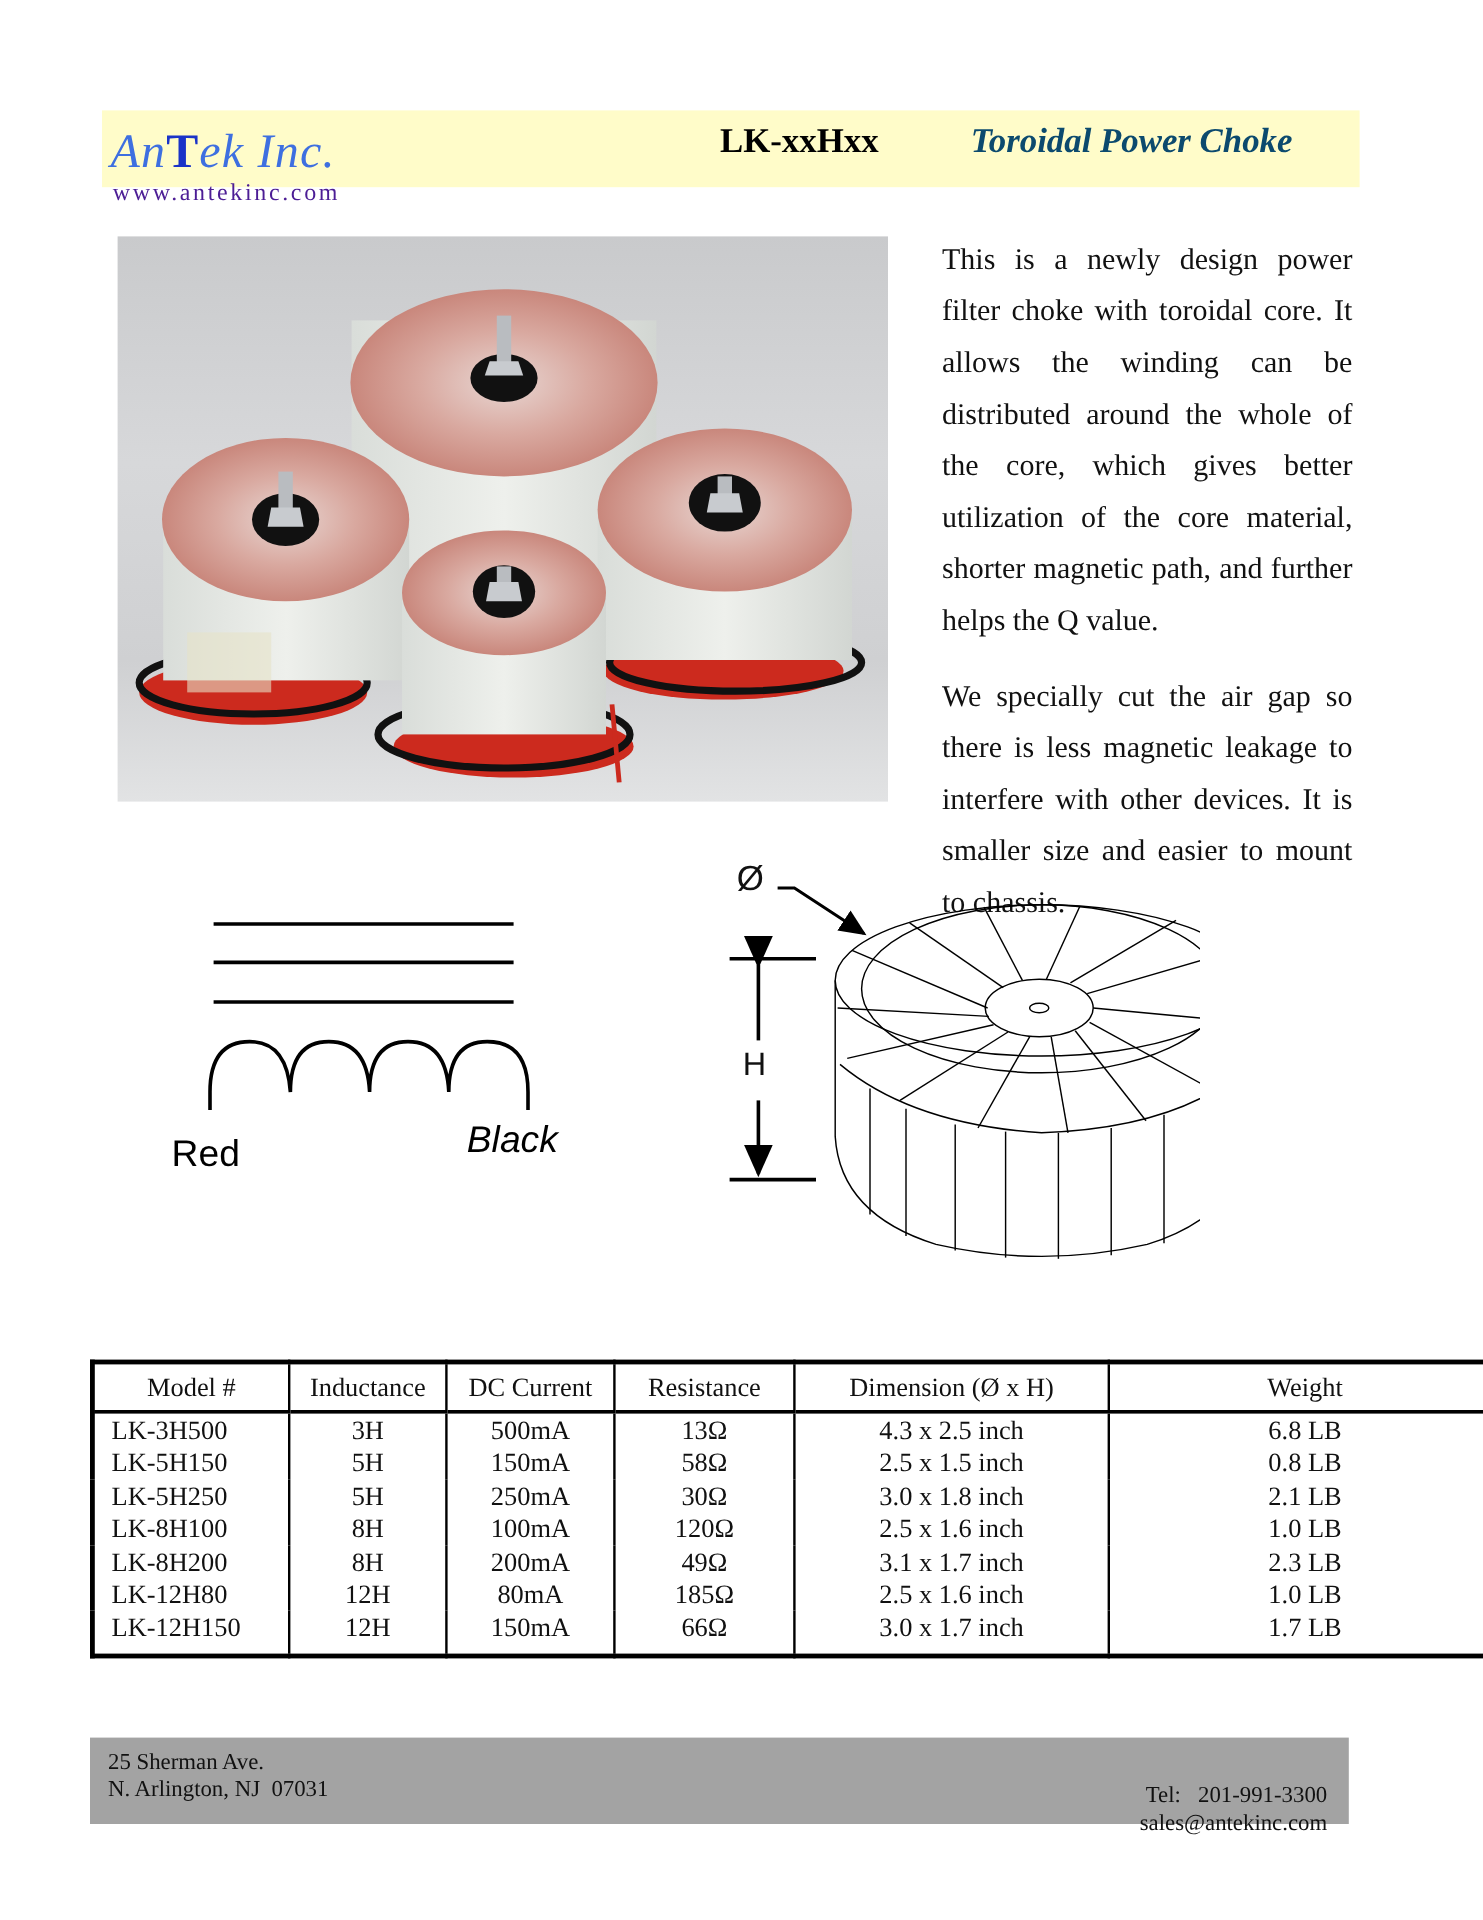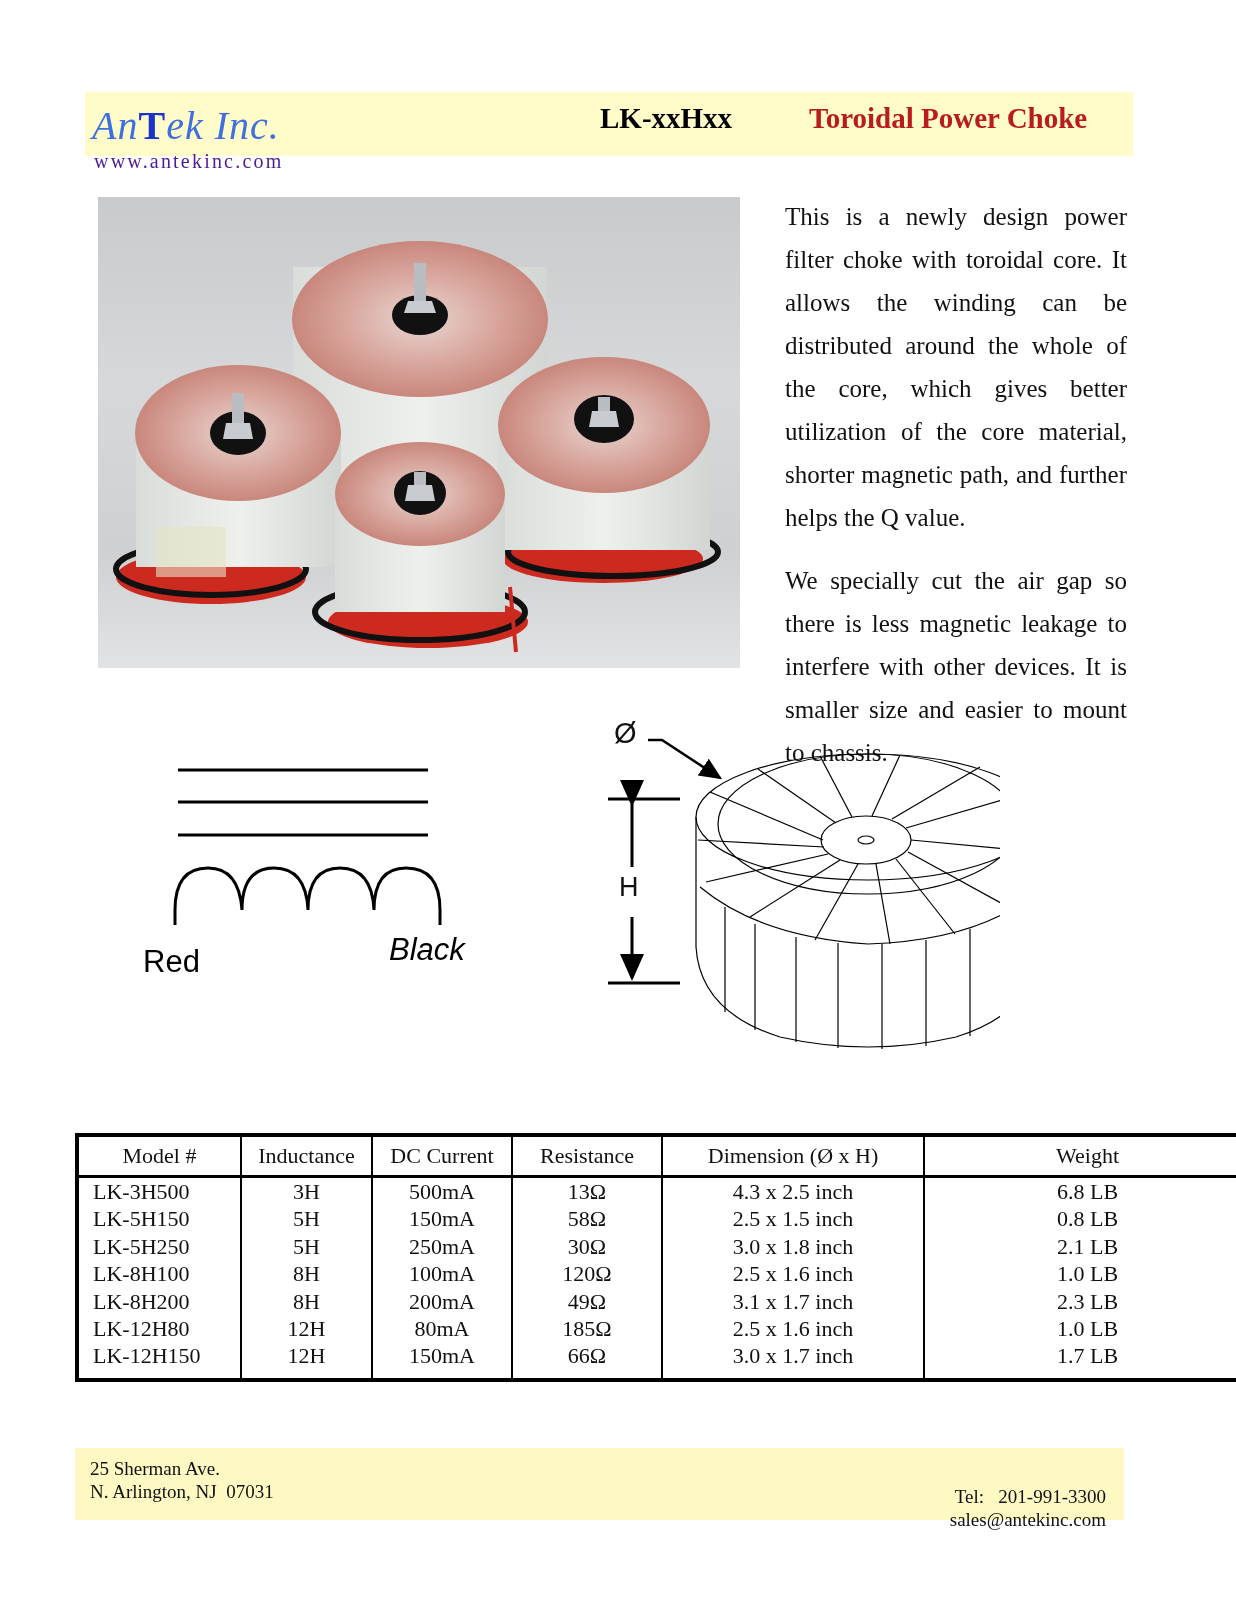--- a/index.html
+++ b/index.html
@@ -4,21 +4,21 @@
 <style>
   html, body { margin: 0; padding: 0; background: #ffffff; }
   body { width: 1236px; height: 1600px; position: relative; overflow: hidden;
          font-family: "Liberation Serif", "DejaVu Serif", serif; color: #111; }
 
   .header-band { position: absolute; left: 85px; top: 92px; width: 1048px; height: 64px; background: #fffcc9; }
   .logo { position: absolute; left: 7px; top: 10px; font-style: italic; font-size: 40px; color: #3e6fe0; letter-spacing: 1px; white-space: nowrap; }
   .logo .logo-t { font-style: normal; color: #1a33c8; font-weight: bold; }
   .logo-url { position: absolute; left: 9px; top: 58px; font-size: 20px; color: #4c1d95; letter-spacing: 2.2px; }
   .model-code { position: absolute; left: 515px; top: 10px; font-weight: bold; font-size: 29px; color: #000; }
-  .product-title { position: absolute; left: 724px; top: 10px; font-weight: bold; font-size: 29px; color: #b91c1c; }
+  .product-title { position: absolute; left: 724px; top: 10px; font-weight: bold; font-size: 29px; color: #0c4a6e; font-style: italic; }
 
   .photo { position: absolute; left: 98px; top: 197px; width: 642px; height: 471px; overflow: hidden;
            background: linear-gradient(180deg, #c9cacc 0%, #d7d8da 40%, #cfd0d2 75%, #e2e3e4 100%); }
 
   .desc { position: absolute; left: 785px; top: 195px; width: 342px; font-size: 25px; line-height: 43px; text-align: justify; }
   .desc p { margin: 0 0 20px 0; }
 
   .schematic { position: absolute; left: 130px; top: 750px; width: 370px; height: 240px; }
   .lbl { position: absolute; font-family: "Liberation Sans", "DejaVu Sans", sans-serif; font-size: 31px; color: #000; }
   .lbl-red { left: 13px; top: 194px; }
@@ -29,21 +29,21 @@
   .h-lbl { position: absolute; left: 19px; top: 160px; font-family: "Liberation Sans", "DejaVu Sans", sans-serif; font-size: 27px; }
 
   table.spec { position: absolute; left: 75px; top: 1133px; width: 1179px; border-collapse: collapse; border: 4px solid #000; font-size: 22px; }
   table.spec th { font-weight: normal; height: 38px; border-right: 2px solid #000; border-bottom: 3px solid #000; padding: 0; text-align: center; }
   table.spec td { border-right: 2px solid #000; padding: 0; text-align: center; height: 27.4px; line-height: 27.4px; }
   table.spec tr.first td { padding-top: 6px; }
   table.spec tr.last td { padding-bottom: 8px; }
   table.spec td.model { text-align: left; padding-left: 14px; }
   table.spec th:last-child, table.spec td:last-child { border-right: none; }
 
-  .footer-band { position: absolute; left: 75px; top: 1448px; width: 1049px; height: 72px; background: #fef9c3; font-size: 19px; line-height: 23px; }
+  .footer-band { position: absolute; left: 75px; top: 1448px; width: 1049px; height: 72px; background: #a3a3a3; font-size: 19px; line-height: 23px; }
   .addr { position: absolute; left: 15px; top: 9px; }
   .contact { position: absolute; right: 18px; top: 9px; text-align: right; margin-top: 28px; }
 </style>
 </head>
 <body>
 
 <div class="header-band">
   <div class="logo"><span>An</span><span class="logo-t">T</span><span>ek Inc.</span></div>
   <div class="logo-url">www.antekinc.com</div>
   <div class="model-code">LK-xxHxx</div>

